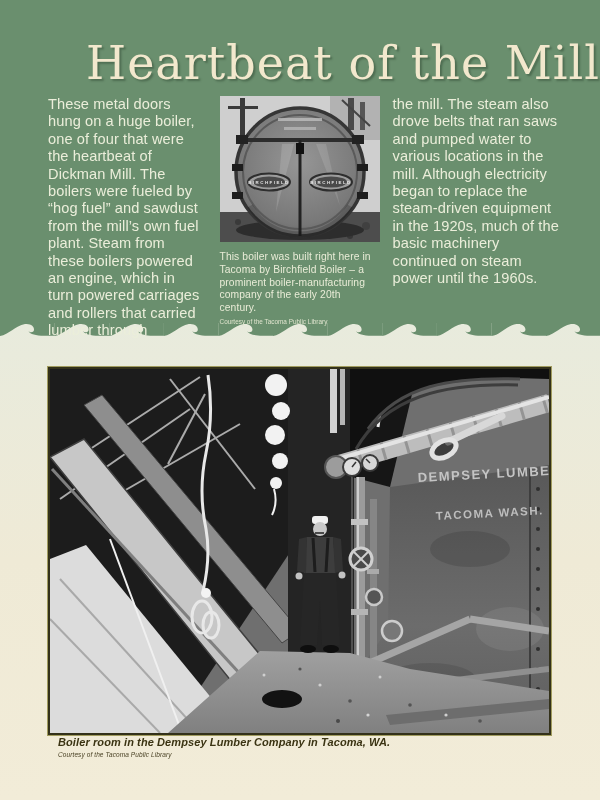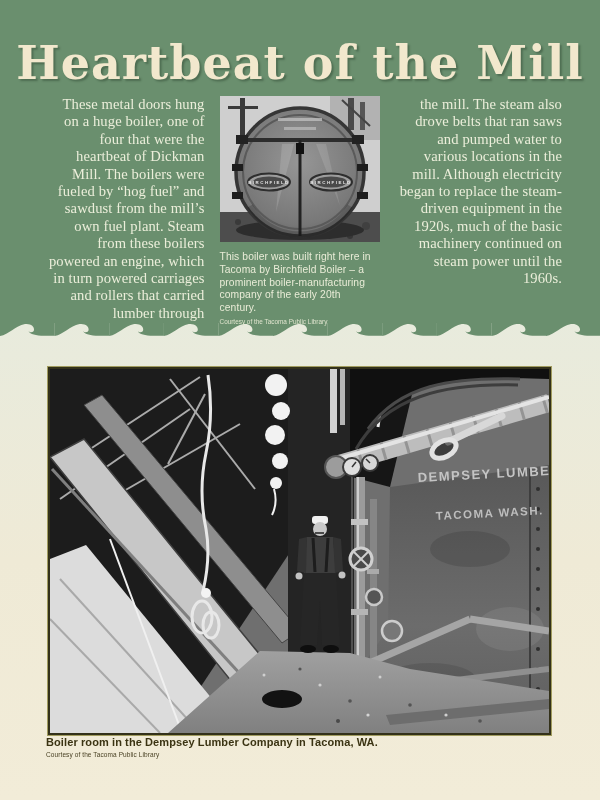--- a/index.html
+++ b/index.html
@@ -5,48 +5,48 @@
   html,body{margin:0;padding:0;}
   .poster{
     position:relative; width:600px; height:800px; overflow:hidden;
     background:linear-gradient(180deg,#e2ece8 0%,#e8ebdd 40%,#efead6 70%,#f2ecd8 100%);
     font-family:"Liberation Sans",sans-serif;
   }
   
   .header{position:absolute;top:0;left:0;width:600px;height:323px;background:#6a8f6e;}
   .wave-svg{position:absolute;top:322px;left:0;display:block;}
   .title{
-    position:absolute;top:36px;left:0;width:600px;text-align:center;
-    font-family:"DejaVu Serif","Liberation Serif",serif;font-weight:700;
+    position:absolute;top:36px;left:0;width:600px;text-align:right;
+    font-family:"DejaVu Serif","Liberation Serif",serif;font-weight:400;
     font-size:46px;letter-spacing:1px;color:#f2e8cd;
     text-shadow:2px 2px 2px rgba(25,45,28,0.35);
   }
   .cols{position:absolute;top:96px;left:48px;width:514px;display:flex;}
   .col-text{
-    font-family:Liberation Serif, serif;font-size:14.6px;line-height:17.4px;
-    color:#ebeeda;letter-spacing:0.1px;text-align:right;
+    font-family:Liberation Sans, sans-serif;font-size:14.6px;line-height:17.4px;
+    color:#ebeeda;letter-spacing:0.1px;
   }
   .col-left{width:157px;margin-right:15px;}
   .col-right{width:170px;}
   .col-center{width:160px;margin-right:13px;}
   .boiler-photo{display:block;background:#bbb;}
   .photo-caption{
     margin-top:9px;font-size:10.3px;line-height:12.8px;color:#e9ecd7;letter-spacing:0.1px;
   }
   .photo-credit{margin-top:3px;font-size:6.4px;color:#dfe4cd;}
   
   .main-photo-frame{
     position:absolute;top:367px;left:48px;width:499px;height:364px;
     border:2px solid #33311a; box-shadow:0 0 0 1px #a19c5e;
     background:#777;
   }
   .main-photo-frame svg{display:block;}
   .main-caption{
-    position:absolute;top:736px;left:46px;width:500px;
-    font-size:11px;font-weight:700;color:#3b3413;letter-spacing:0.1px;
+    position:absolute;top:736px;left:58px;width:500px;
+    font-size:11px;font-weight:700;color:#3b3413;letter-spacing:0.1px;font-style:italic;
   }
   .main-credit{margin-top:3px;font-size:6.5px;font-weight:400;color:#4a4225;}
   .stencil{font-family:"Liberation Sans",sans-serif;font-weight:700;letter-spacing:1.5px;}
 </style>
 </head>
 <body>
 
 <div class="poster">
 
   <div class="header"></div>

